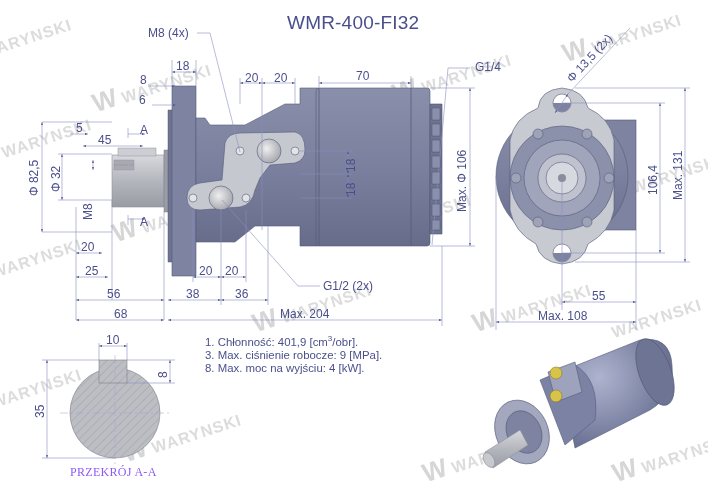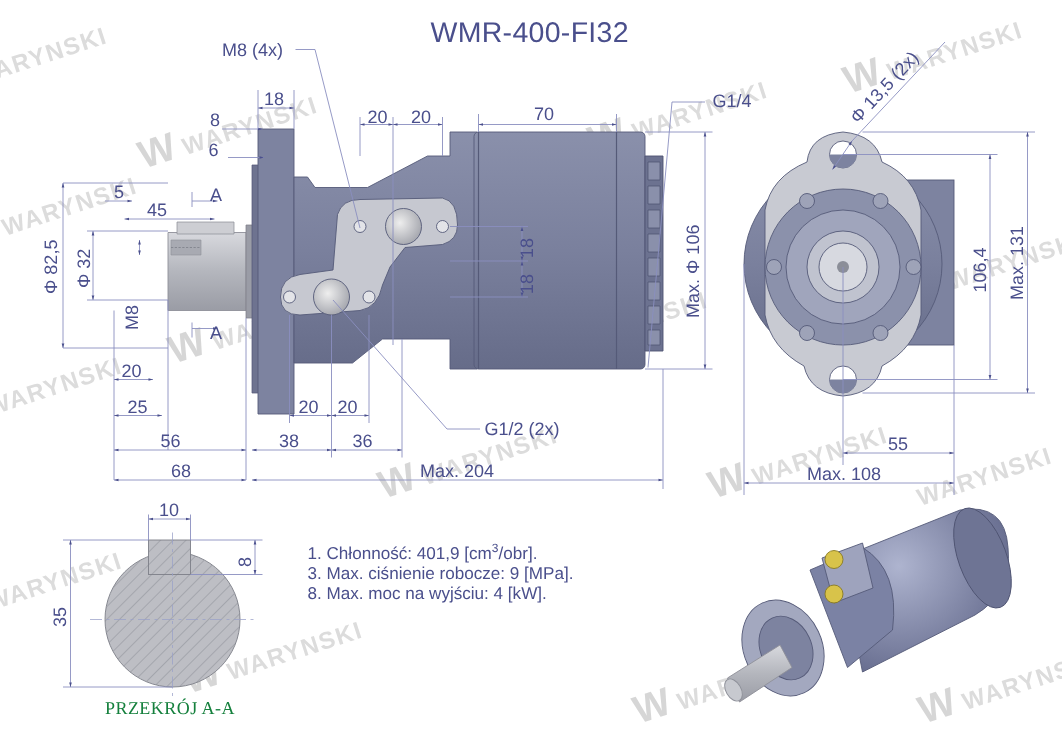--- a/index.html
+++ b/index.html
@@ -2,23 +2,23 @@
 <html><head>
   <meta charset="utf-8">
   <style>
     html, body { margin:0; padding:0; background:#ffffff; }
     body { width:708px; height:500px; position:relative; overflow:hidden;
            font-family:"Liberation Sans", sans-serif; color:#4a4f8c; }
     .stage { position:absolute; left:0; top:0; width:708px; height:500px; }
     svg text { font-family:"Liberation Sans", sans-serif; fill:#4a4f8c; }
     .dim { font-size:12px; }
     .title { position:absolute; left:287px; top:12px; font-size:19px; color:#4a4f8c; letter-spacing:0.2px; }
-    .specs { position:absolute; left:205px; top:359px; font-size:11.4px; line-height:13.3px; color:#4a4f8c; }
+    .specs { position:absolute; left:205px; top:332px; font-size:11.4px; line-height:13.3px; color:#4a4f8c; }
     .specs div { white-space:nowrap; }
-    .section-label { position:absolute; left:70px; top:465px; font-family:"Liberation Serif", serif; font-size:12px; color:#15803d; letter-spacing:0.3px; }
+    .section-label { position:absolute; left:70px; top:465px; font-family:"Liberation Serif", serif; font-size:12px; color:#8b5cf6; letter-spacing:0.3px; }
     .wm { position:absolute; font-size:16px; font-weight:bold; color:#d6d6d6; transform:rotate(-18deg); letter-spacing:1px; opacity:0.85; pointer-events:none; white-space:nowrap; }
     .wm .w { font-size:26px; font-weight:bold; color:#cfcfcf; margin-right:4px; }
   </style>
 </head>
 <body>
 
 <div class="stage">
 
   <div class="wm" style="left:-20px;top:30px;"><span>WARYNSKI</span></div>
   <div class="wm" style="left:90px;top:70px;"><span class="w">W</span><span>WARYNSKI</span></div>

